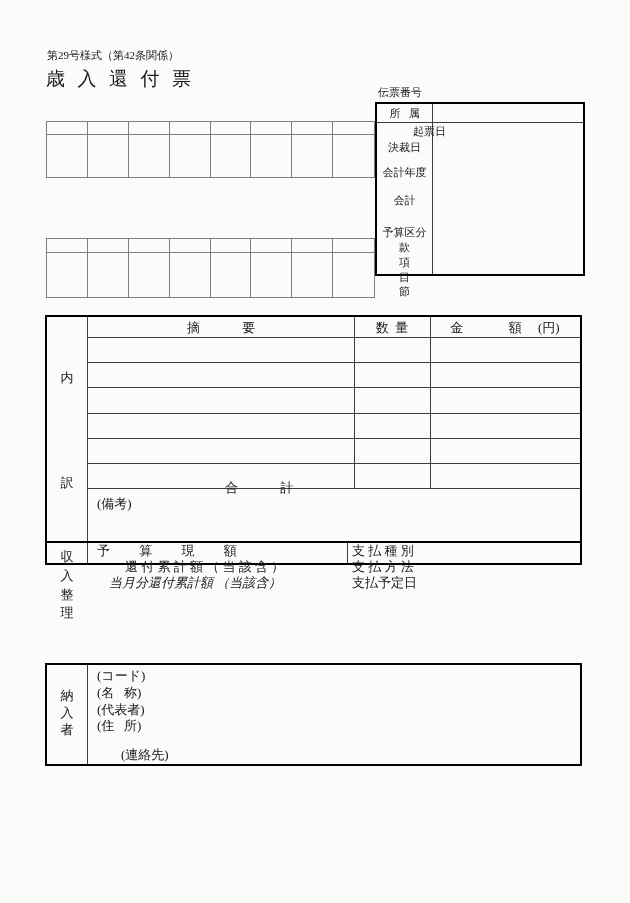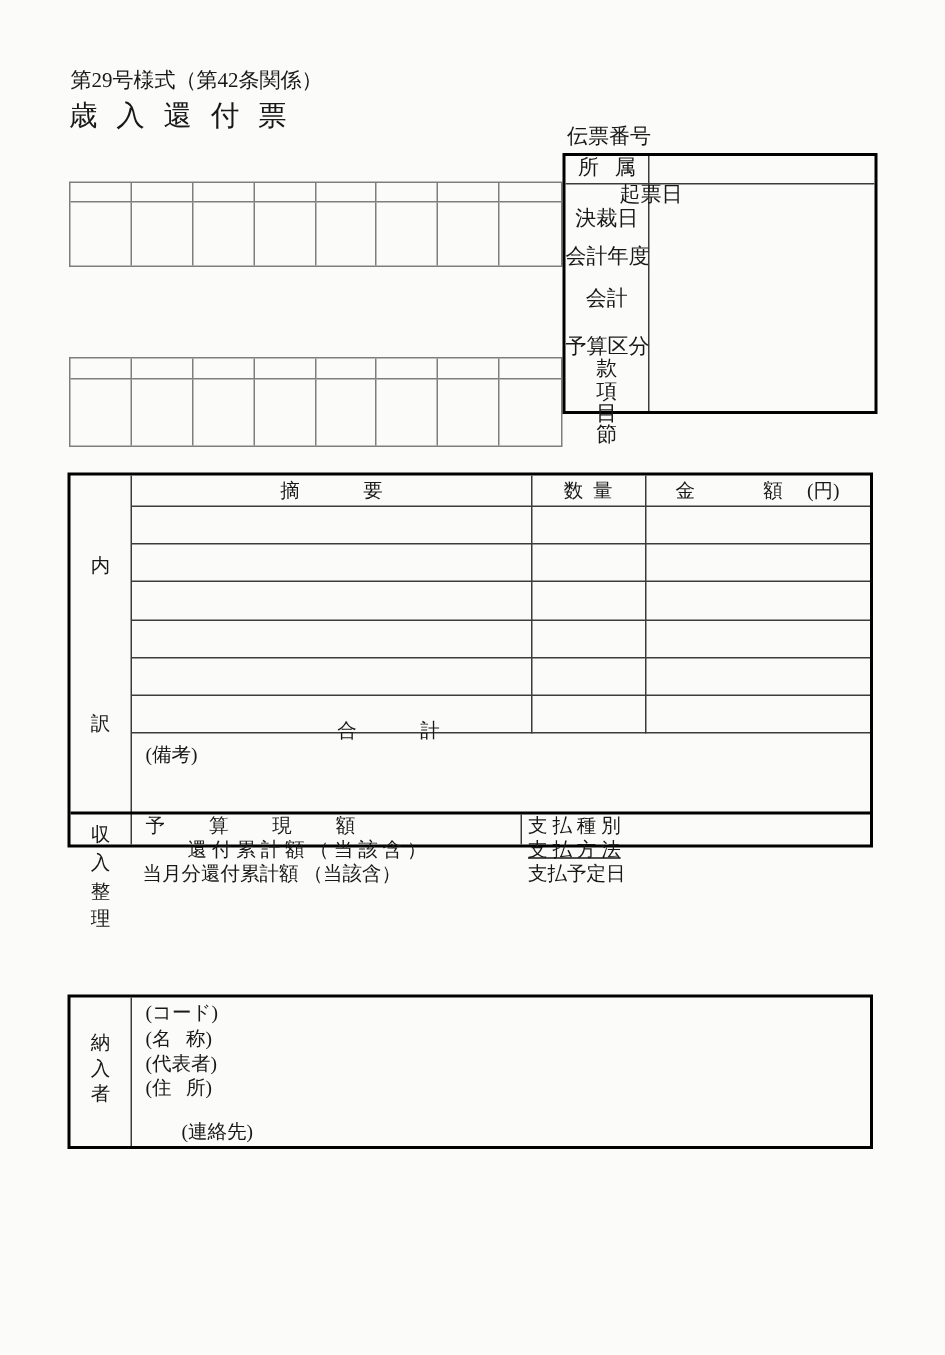--- a/index.html
+++ b/index.html
@@ -29,21 +29,21 @@
   
   .grid {
     position: absolute;
     display: grid;
     grid-template-columns: repeat(8, 1fr);
     border: 1px solid #7e7e7e;
   }
   .grid > div { border-right: 1px solid #7e7e7e; border-bottom: 1px solid #7e7e7e; }
   .grid > div:nth-child(8n) { border-right: none; }
   .grid > div:nth-child(n+9) { border-bottom: none; }
-  .small { font-size: 14px; }
+  .small { font-size: 11px; }
   .title { font-size: 19px; letter-spacing: 1px; }
 </style>
 </head>
 <body>
 
 <div class="page">
 
   <span class="t small" style="left:47px; top:55px;">第29号様式（第42条関係）</span>
   <span class="t title" style="left:46px; top:78px;">歳  入  還  付  票</span>
   <span class="t small" style="left:378px; top:92px;">伝票番号</span>
@@ -127,24 +127,24 @@
     <span class="t c" style="left:41px; width:342px; top:158px;margin-top:12px;">合             計</span>
     <span class="t" style="left:50px; top:186px;">(備考)</span>
 
     <span class="t c" style="left:0; width:40px; top:239px;">収</span>
     <span class="t c" style="left:0; width:40px; top:258px;">入</span>
     <span class="t c" style="left:0; width:40px; top:277px;">整</span>
     <span class="t c" style="left:0; width:40px; top:295px;">理</span>
 
     <span class="t" style="left:50px; top:233px;">予         算         現         額</span>
     <span class="t" style="left:50px; top:249px;margin-left:28px;">還 付 累 計 額 （ 当 該 含 ）</span>
-    <span class="t" style="left:48px; top:265px;">当月分還付累計額 （当該含）</span>
+    <span class="t" style="left:62px; top:265px;font-style:italic;">当月分還付累計額 （当該含）</span>
 
     <span class="t" style="left:305px; top:233px;">支 払 種 別</span>
-    <span class="t" style="left:305px; top:249px;text-decoration:underline;">支 払 方 法</span>
+    <span class="t" style="left:305px; top:249px;">支 払 方 法</span>
     <span class="t" style="left:305px; top:265px;">支払予定日</span>
   </div>
 
   <div class="box" style="left:45px; top:663px; width:537px; height:103px;">
     <div class="ln" style="left:40px; top:0; bottom:0; width:1px;"></div>
     <span class="t c" style="left:0; width:40px; top:30px;">納</span>
     <span class="t c" style="left:0; width:40px; top:47px;">入</span>
     <span class="t c" style="left:0; width:40px; top:64px;">者</span>
     <span class="t" style="left:50px; top:10px;">(コード)</span>
     <span class="t" style="left:50px; top:27px;">(名   称)</span>

